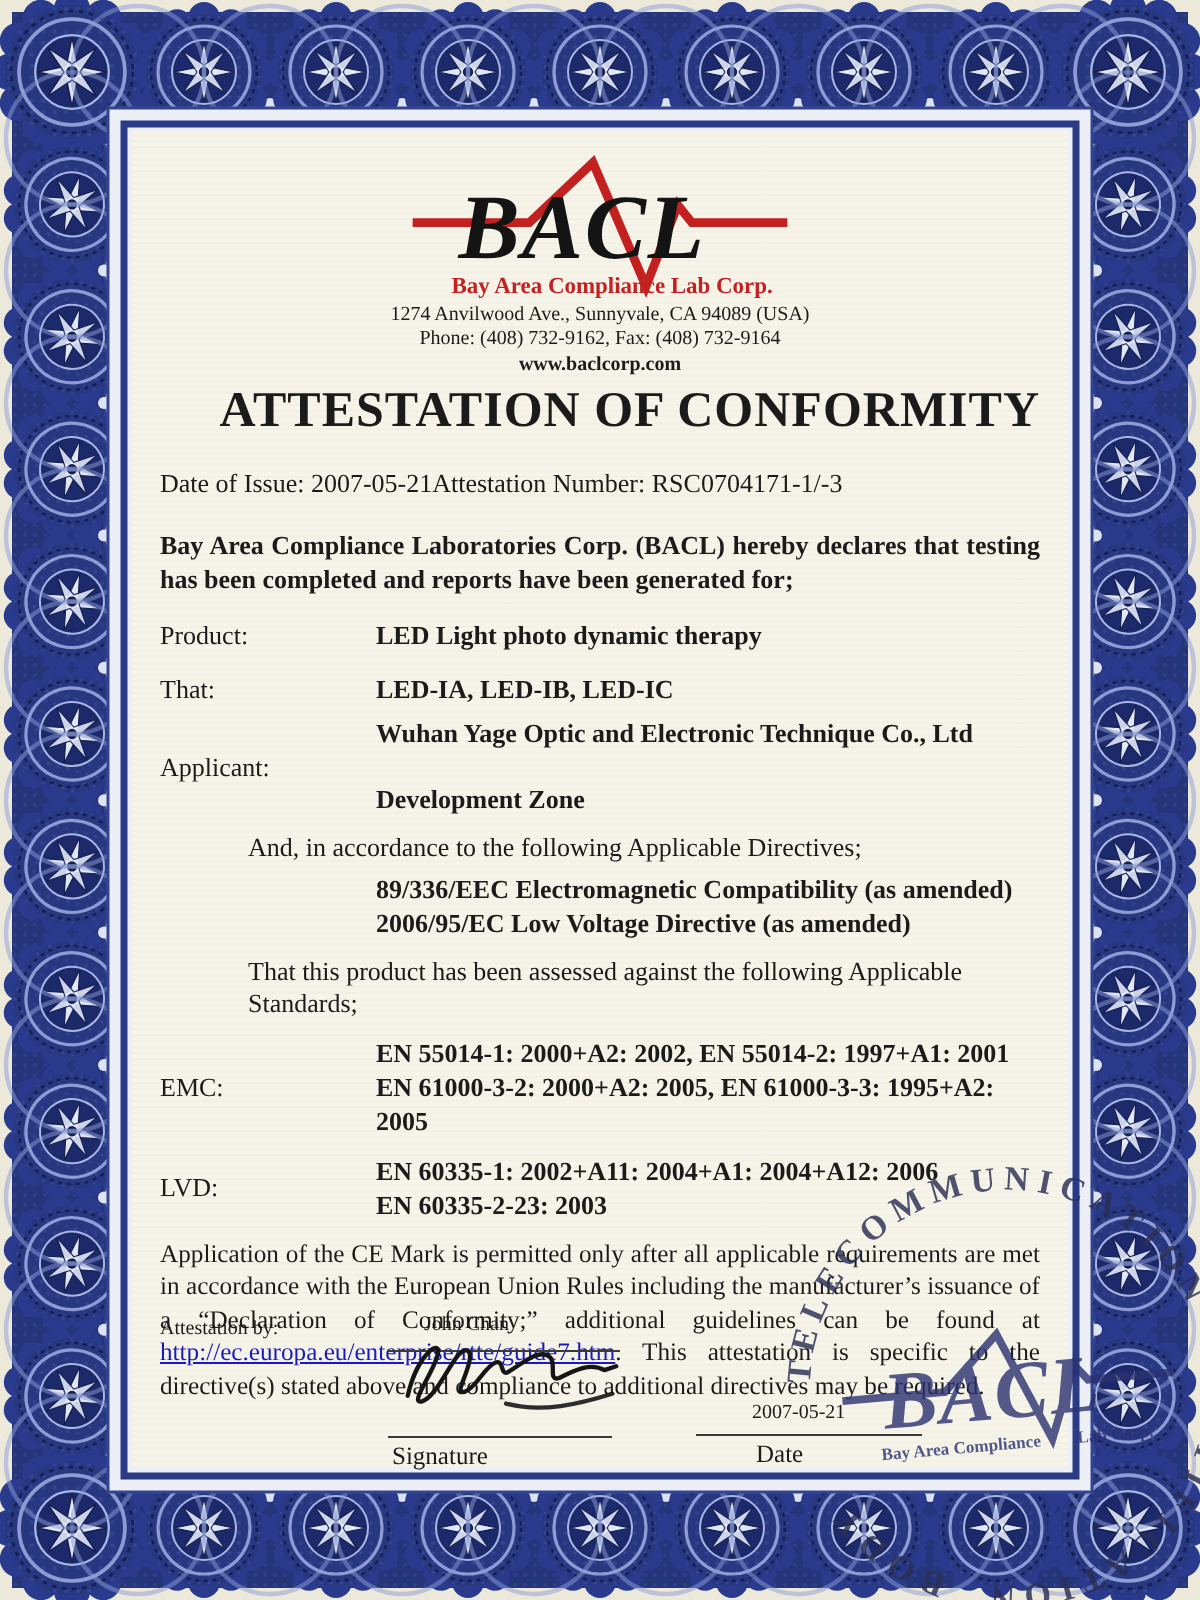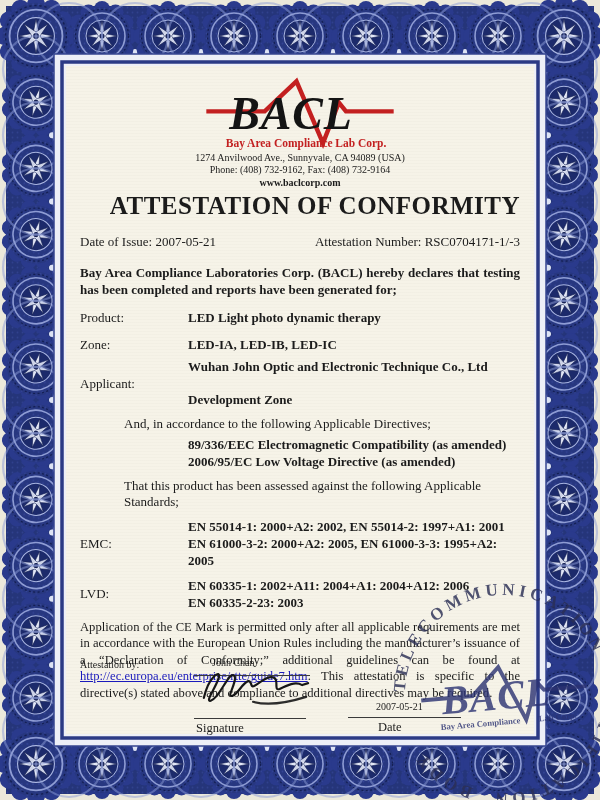--- a/index.html
+++ b/index.html
@@ -20,21 +20,21 @@
   
   .logo-block{text-align:center;}
   .logo-svg{display:block;margin:0 auto;width:200px;height:76px;}
   .ecg{fill:none;stroke:#c32020;stroke-width:5;stroke-linejoin:miter;}
   .logo-word{font-family:"Liberation Serif",serif;font-size:52px;font-weight:bold;font-style:italic;fill:#141414;letter-spacing:1px;}
   .logo-tag{font-family:"Liberation Serif",serif;font-size:13px;font-weight:bold;fill:#c32020;}
   .addr{font-size:10px;font-weight:normal;line-height:1.18;}
   .www{font-size:10px;font-weight:bold;margin-top:1px;}
   .title{font-size:25px;font-weight:bold;text-align:right;margin:4px 0 0 0;letter-spacing:.5px;}
   
-  .meta-row{display:flex;justify-content:space-between;margin-top:14px;font-size:13px;}
+  .meta-row{display:flex;justify-content:flex-start;margin-top:14px;font-size:13px;}
   
   .declaration{margin:14px 0 0 0;font-size:13px;font-weight:bold;text-align:justify;line-height:1.32;}
   .kv{display:grid;grid-template-columns:108px 1fr;font-size:13px;line-height:1.3;}
   .kv.center{align-items:center;}
   .val{font-weight:bold;}
   .mt12{margin-top:12px;} .mt10{margin-top:10px;} .mt9{margin-top:9px;}
   .mt8{margin-top:8px;} .mt5{margin-top:5px;}
   .intro{margin-top:7px;font-size:13px;margin-left:44px;}
   .directive-items{margin:5px 0 0 108px;font-size:13px;font-weight:bold;line-height:1.3;}
   .footer-para{margin:7px 0 0 0;font-size:12.6px;text-align:justify;line-height:1.32;}
@@ -241,28 +241,28 @@
   </div>
 
   <p class="declaration">Bay Area Compliance Laboratories Corp. (BACL) hereby declares that testing has been completed and reports have been generated for;</p>
 
   <div class="kv mt12">
     <span>Product:</span>
     <span class="val">LED Light photo dynamic therapy</span>
   </div>
 
   <div class="kv mt10">
-    <span>Zone:</span>
+    <span>That:</span>
     <span class="val">LED-IA, LED-IB, LED-IC</span>
   </div>
 
   <div class="kv center mt5">
     <span>Applicant:</span>
     <span class="val">
-      <span>Wuhan John Optic and Electronic Technique Co., Ltd</span><br>
+      <span>Wuhan Yage Optic and Electronic Technique Co., Ltd</span><br>
       <br>
       <span>Development Zone</span>
     </span>
   </div>
 
   <div class="intro">And, in accordance to the following Applicable Directives;</div>
 
   <div class="directive-items">
     <div>89/336/EEC Electromagnetic Compatibility (as amended)</div>
     <div>2006/95/EC Low Voltage Directive (as amended)</div>

